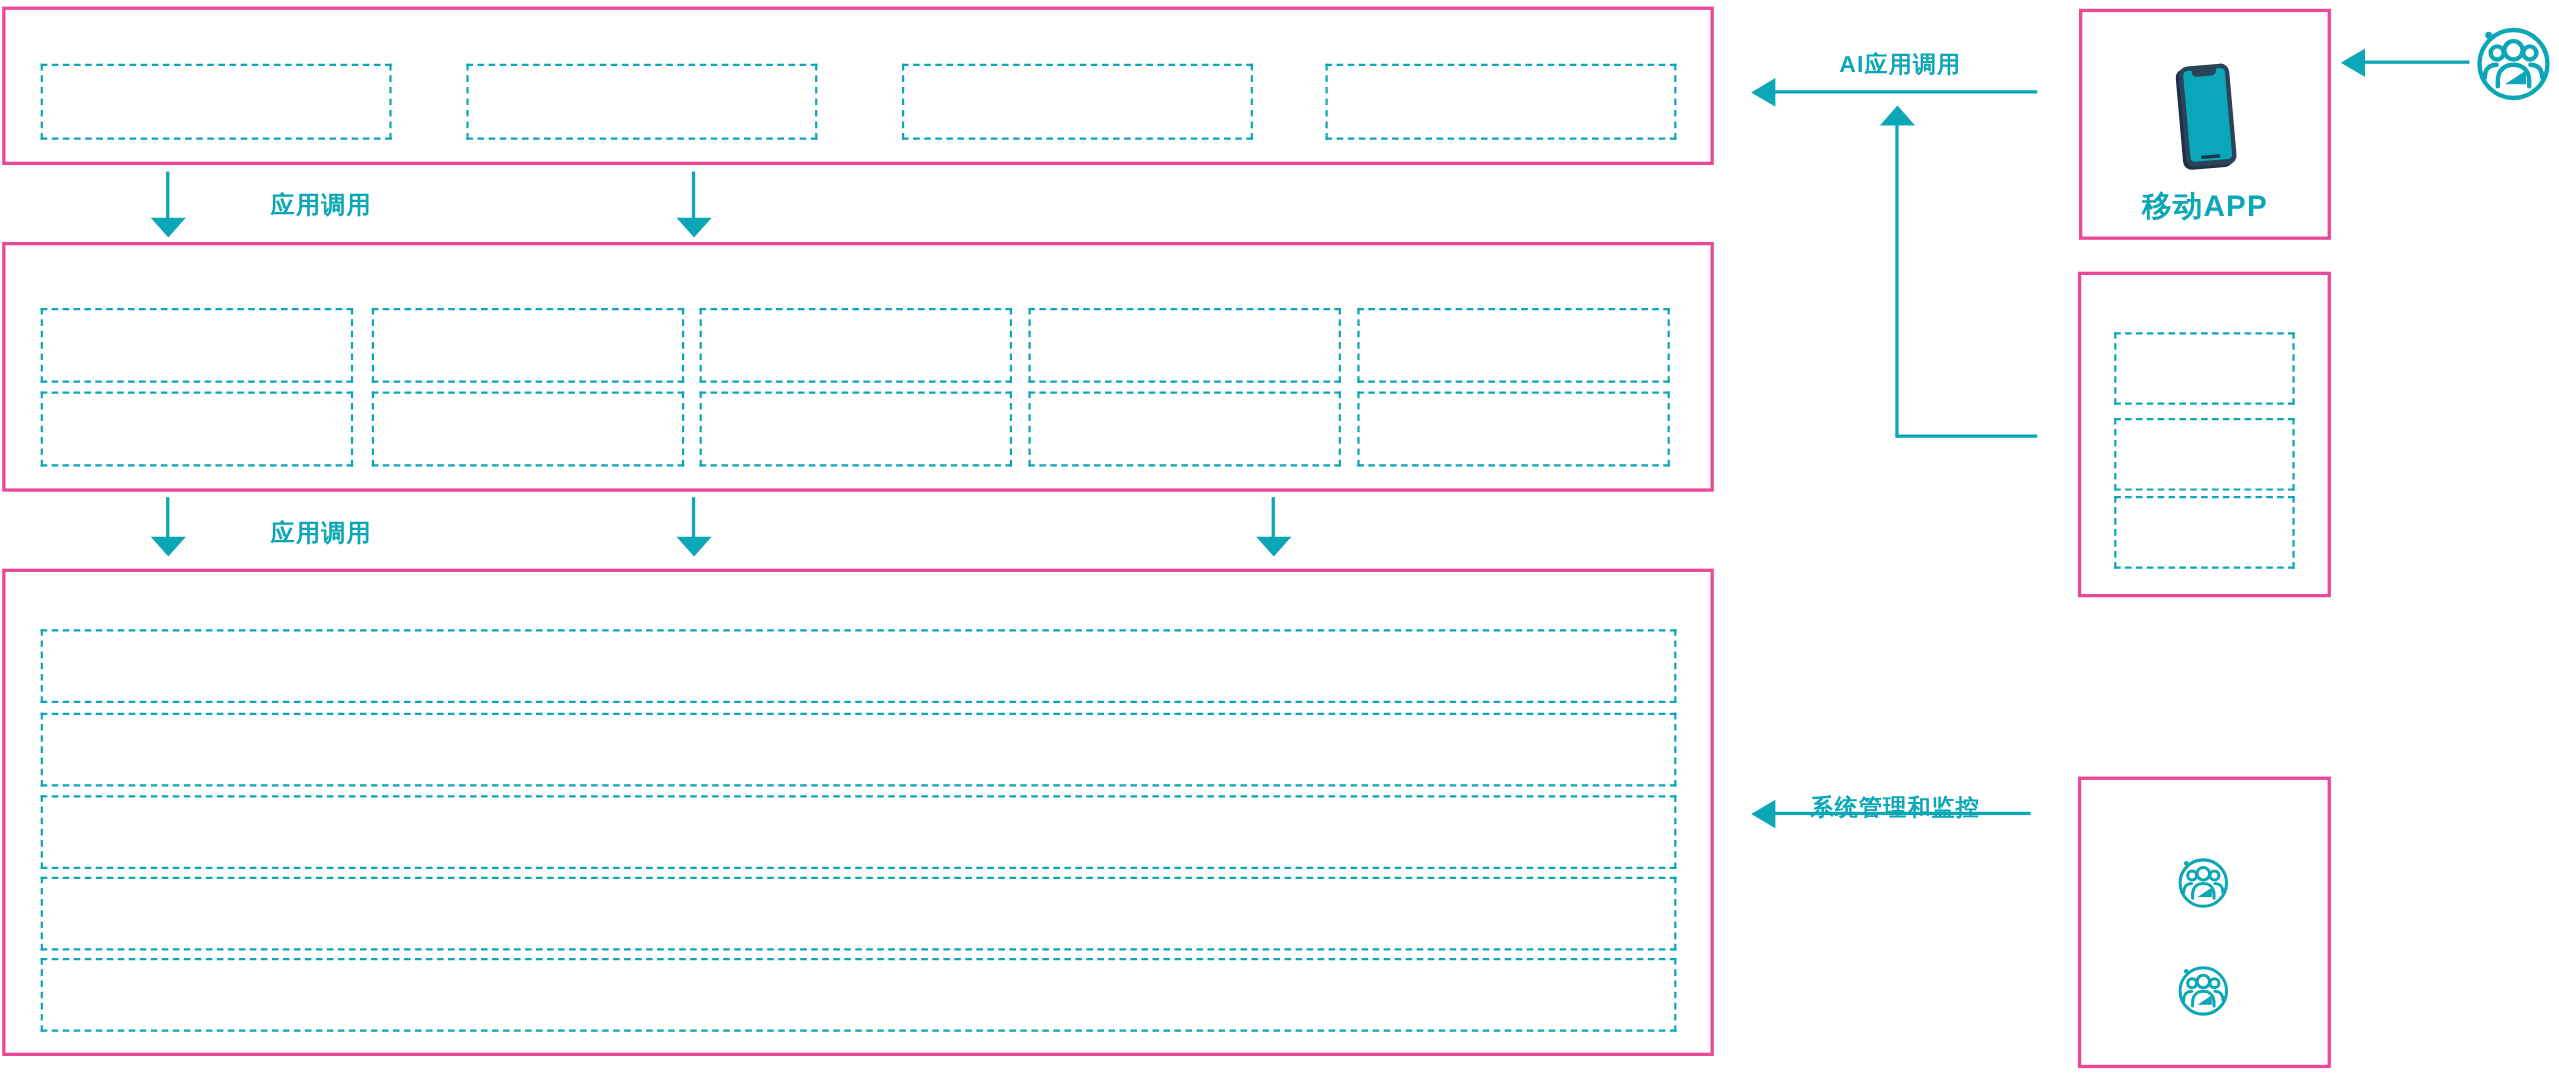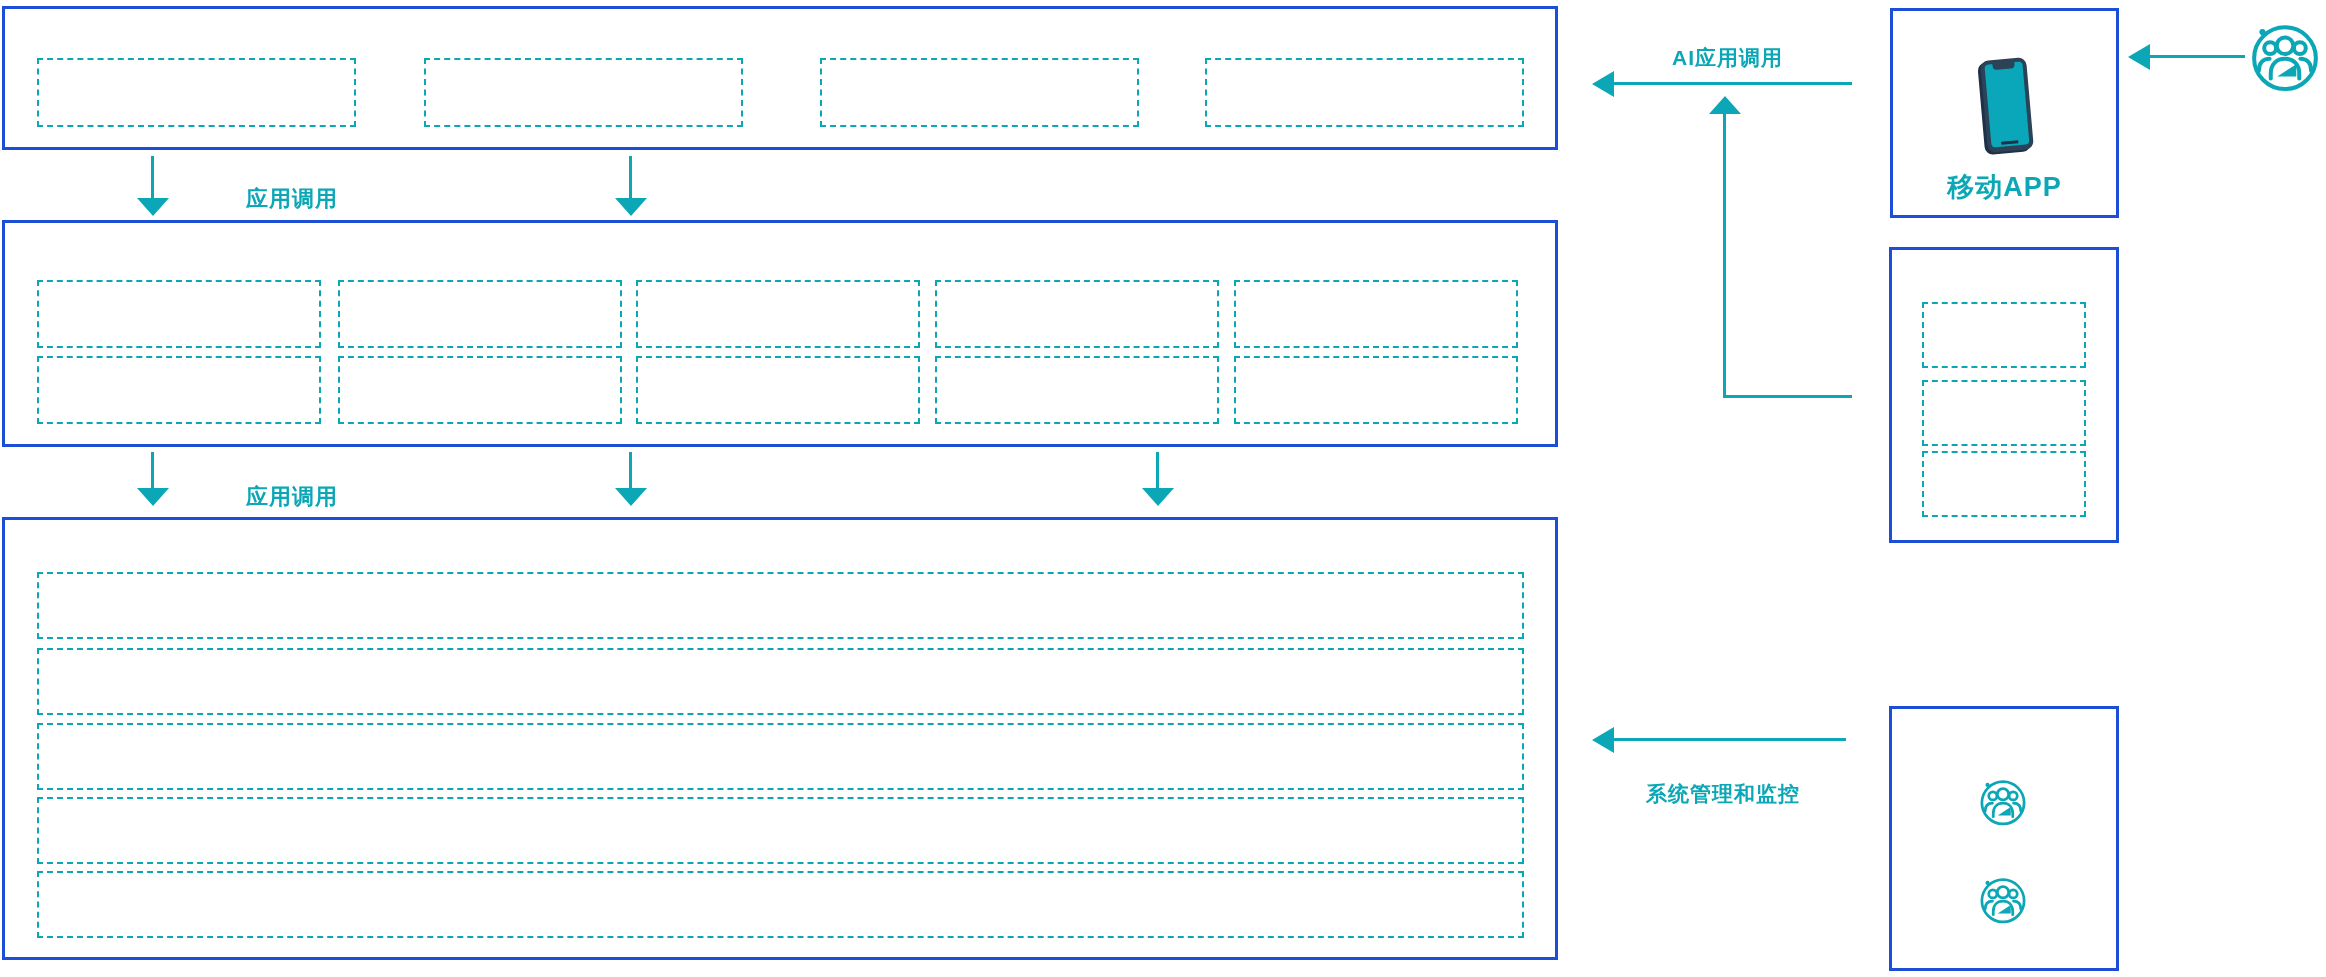--- a/index.html
+++ b/index.html
@@ -2,30 +2,30 @@
 <html><head>
 <meta charset="utf-8">
 <style>
   * { margin:0; padding:0; box-sizing:border-box; }
   html,body { background:#ffffff; }
   body { font-family:"Liberation Sans","DejaVu Sans",sans-serif; }
   .canvas {
     position:relative; width:2326px; height:977px; background:#ffffff; overflow:hidden;
   }
   .container {
-    position:absolute; border:3px solid #1d4ed8; background:#ffffff;padding-left:26px;
+    position:absolute; border:3px solid #ec4899; background:#ffffff;padding-left:26px;
   }
   .ph {
     position:absolute; border:2px dashed #0CA7B6; background:#ffffff;
   }
   .ph.fine { border-width:2px; }
   .label {
     position:absolute; color:#0CA7B6; font-weight:700; letter-spacing:1px; white-space:nowrap;
   }
-  .lbl-22 { font-size:22px;margin-top:12px; }
+  .lbl-22 { font-size:22px; }
   .lbl-21 { font-size:21px; }
   .vline { position:absolute; width:3px; background:#0CA7B6; }
   .hline { position:absolute; height:3px; background:#0CA7B6; }
   .head-down {
     position:absolute; width:0; height:0;
     border-left:16px solid transparent; border-right:16px solid transparent;
     border-top:18px solid #0CA7B6;
   }
   .head-up {
     position:absolute; width:0; height:0;
@@ -153,21 +153,21 @@
   </svg>
 
   <div class="container services-box">
     <div class="ph" style="left:30px; top:52px;  width:164px; height:66px;"></div>
     <div class="ph" style="left:30px; top:130px; width:164px; height:66px;"></div>
     <div class="ph" style="left:30px; top:201px; width:164px; height:66px;"></div>
   </div>
 
   <div class="head-left" style="left:1592px; top:727px;"></div>
   <div class="hline" style="left:1612px; top:738px; width:234px;"></div>
-  <div class="label lbl-21" style="left:1646px; top:780px;">系统管理和监控</div>
+  <div class="label lbl-21" style="left:1646px; top:720px;">系统管理和监控</div>
 
   <div class="container admin-box">
     <svg class="icon-user" style="left:85px; top:67px;" width="52" height="52">
       <use href="#icon-user-group"></use>
     </svg>
     <svg class="icon-user" style="left:85px; top:165px;" width="52" height="52">
       <use href="#icon-user-group"></use>
     </svg>
   </div>
 

